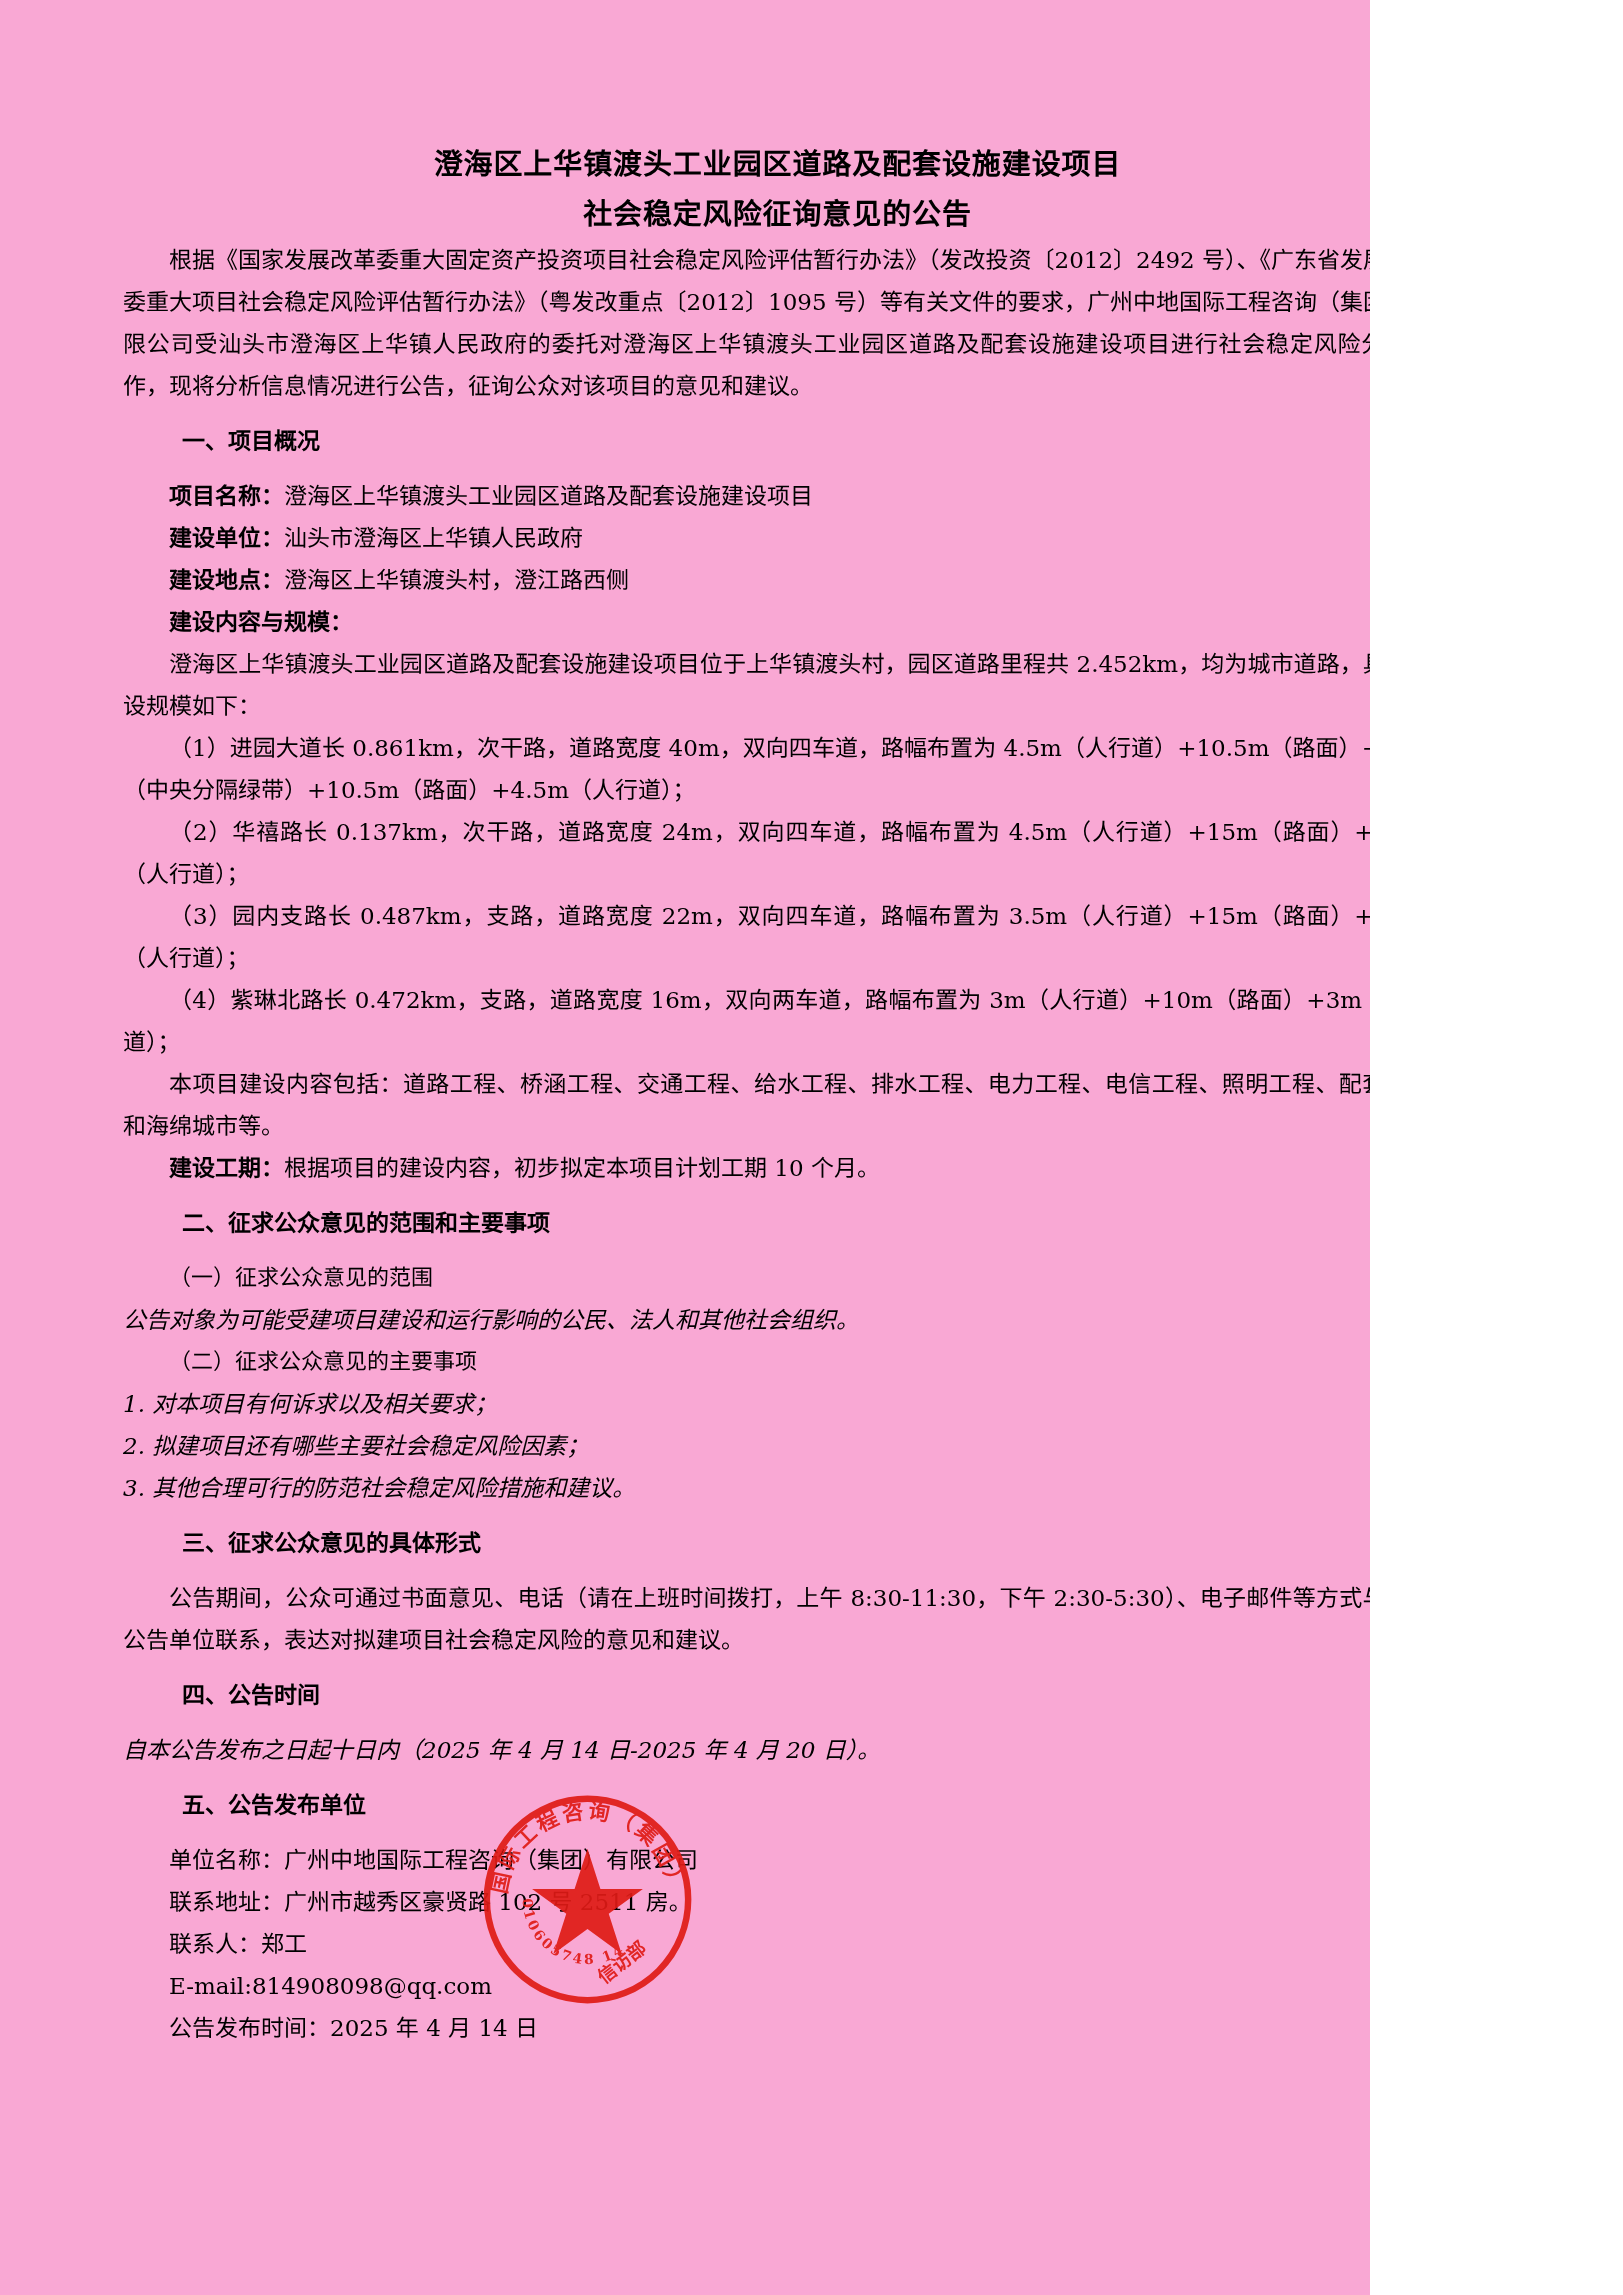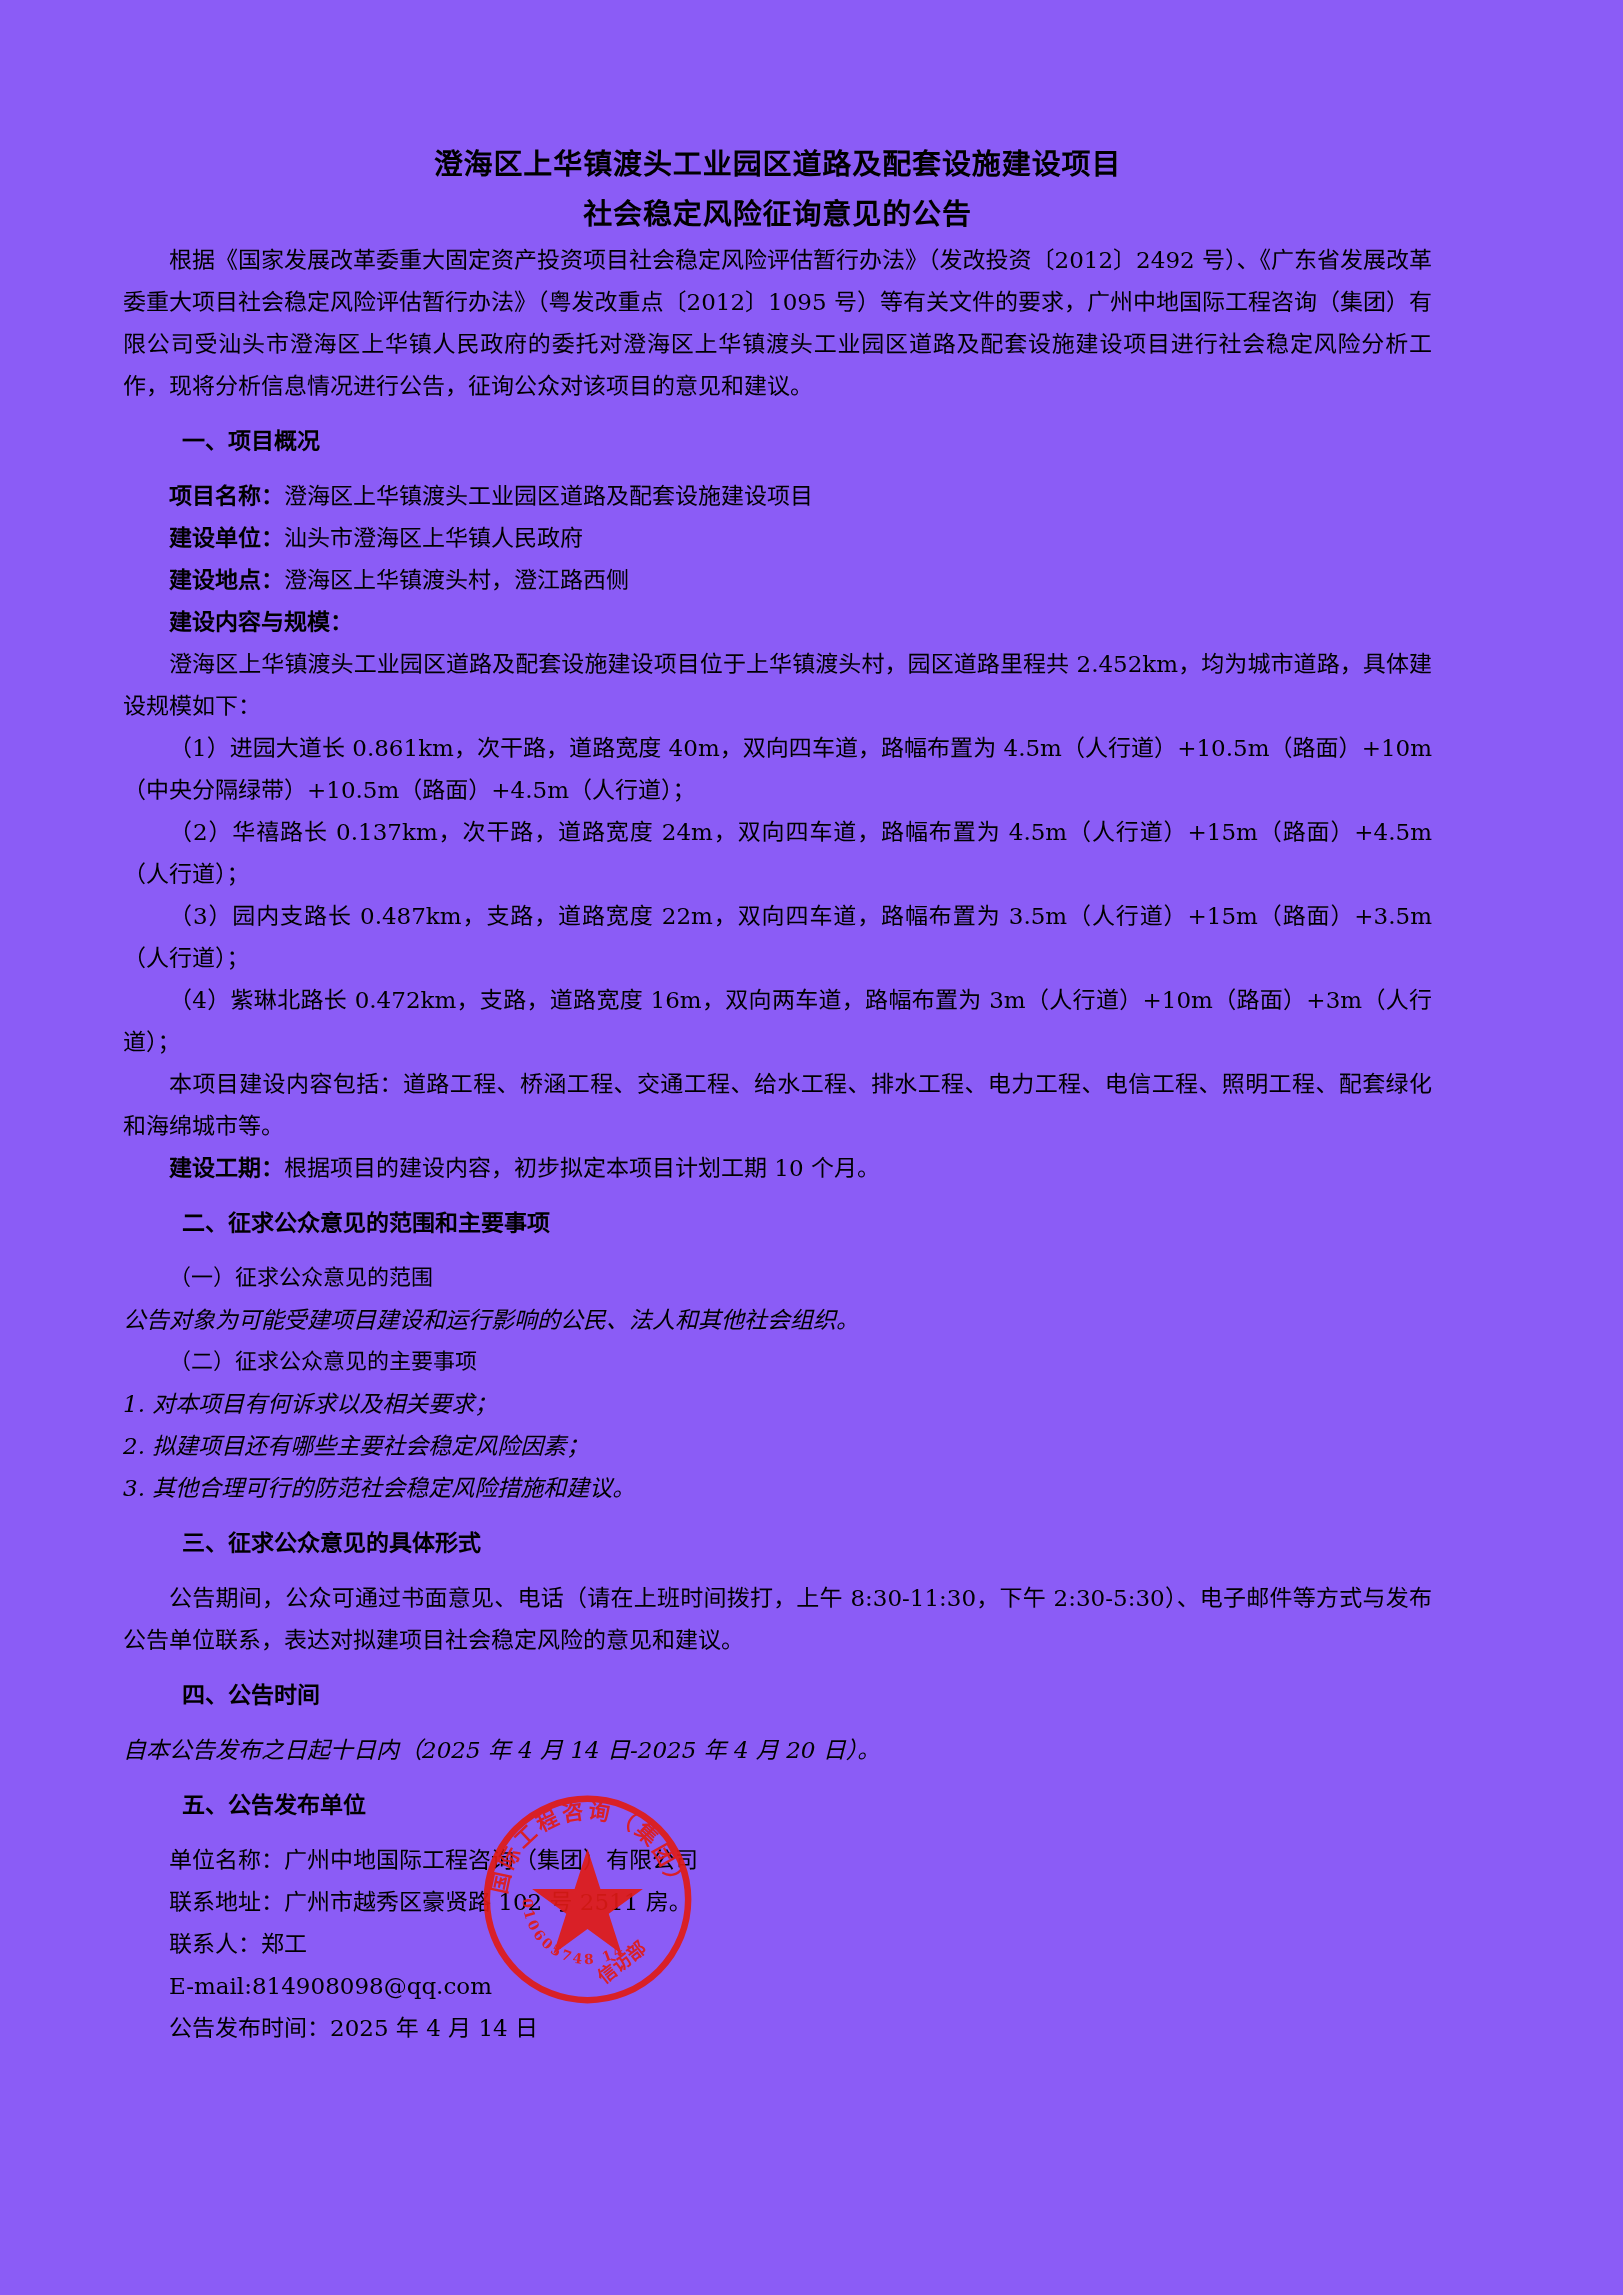--- a/index.html
+++ b/index.html
@@ -2,23 +2,23 @@
 <html lang="zh-CN" style="font-size:7.4px"><head>
 <meta charset="utf-8">
 <style>
   html, body {
     margin: 0;
     padding: 0;
     background: #ffffff;
   }
   .page {
     position: relative;
-    width: 1623px;
+    width: 1370px;
     height: 2295px;
-    background: #8b5cf6;
+    background: #f9a8d4;
     overflow: hidden;
     font-family: "DejaVu Serif", "Liberation Serif", serif;
     color: #000000;
   }
   .content {
     position: absolute;
     left: 123px;
     top: 0;
     width: 1309px;
   }

